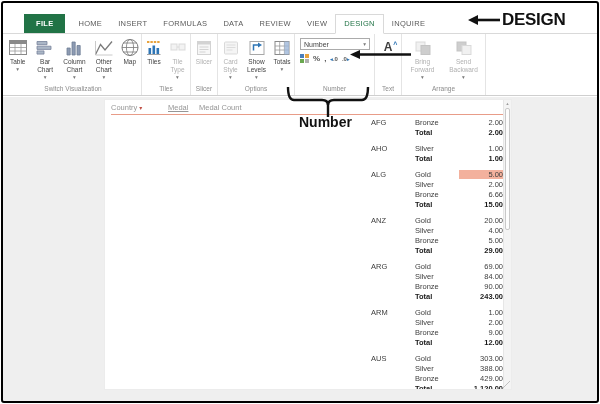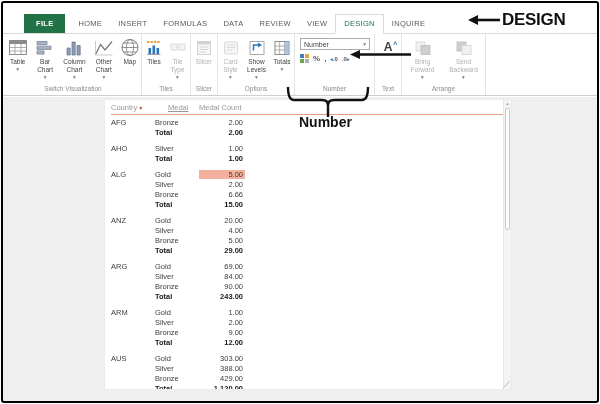--- a/index.html
+++ b/index.html
@@ -103,21 +103,21 @@
   .thead { display:flex; padding:3px 6px 2px 6px; }
   .hc { font-size:7.5px; color:#969696; }
   .hc.c1 { width:44px; display:flex; align-items:center; gap:2px; }
   .hc.c2 { width:44px; padding-left:13px;text-decoration:underline; }
   .hc.c3 { width:46px; text-align:left; }
   .sort-caret { color:#c05046; font-size:6px; line-height:6px; }
   .salmon { border-top:1px solid #e89c88; margin:0 6px; }
 
   .tbody { padding:2px 6px 0 6px; }
   .tgroup { margin-bottom:6px; }
-  .trow { display:flex; height:10px; align-items:center; }
+  .trow { display:flex; height:10px; align-items:center;justify-content:flex-end; }
   .tc { font-size:7.5px; color:#3d3d3d; }
   .tc.c1 { width:44px; }
   .tc.c2 { width:44px; }
   .tc.c3 { width:46px; text-align:right; padding-right:2px; }
   .trow.total .tc { font-weight:bold; color:#1a1a1a; }
   .tc.hl { background:#f3b19d; }
 
   
   .scrollbar {
     position:absolute; right:0; top:0; bottom:0; width:8px;

